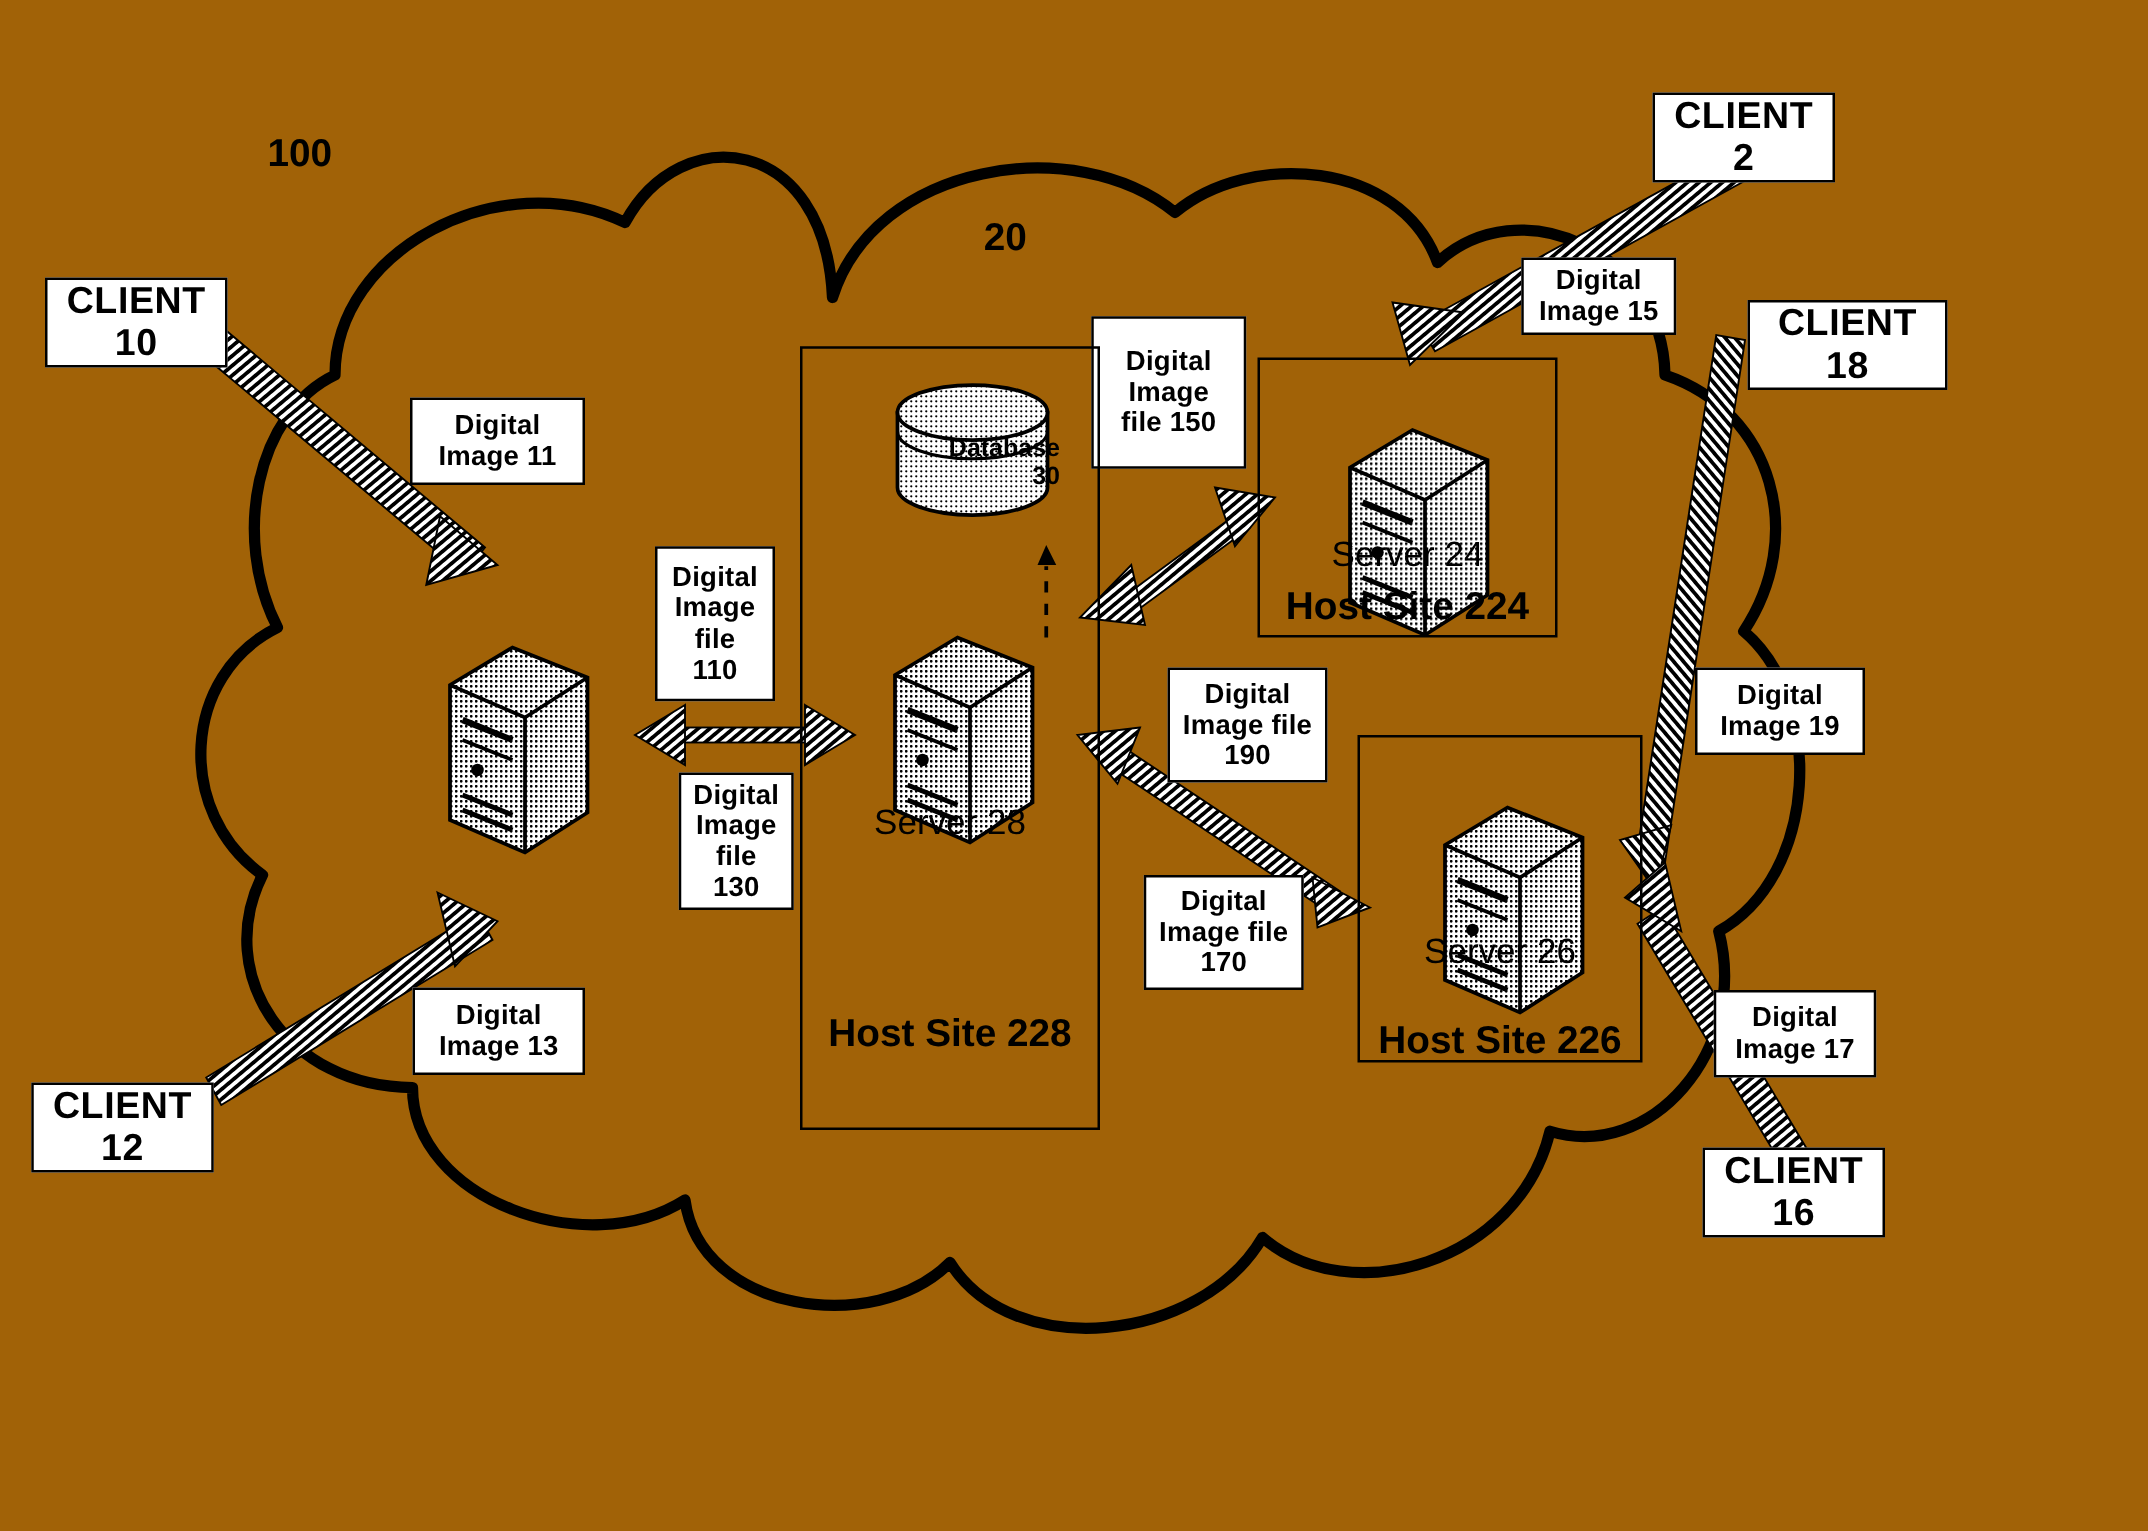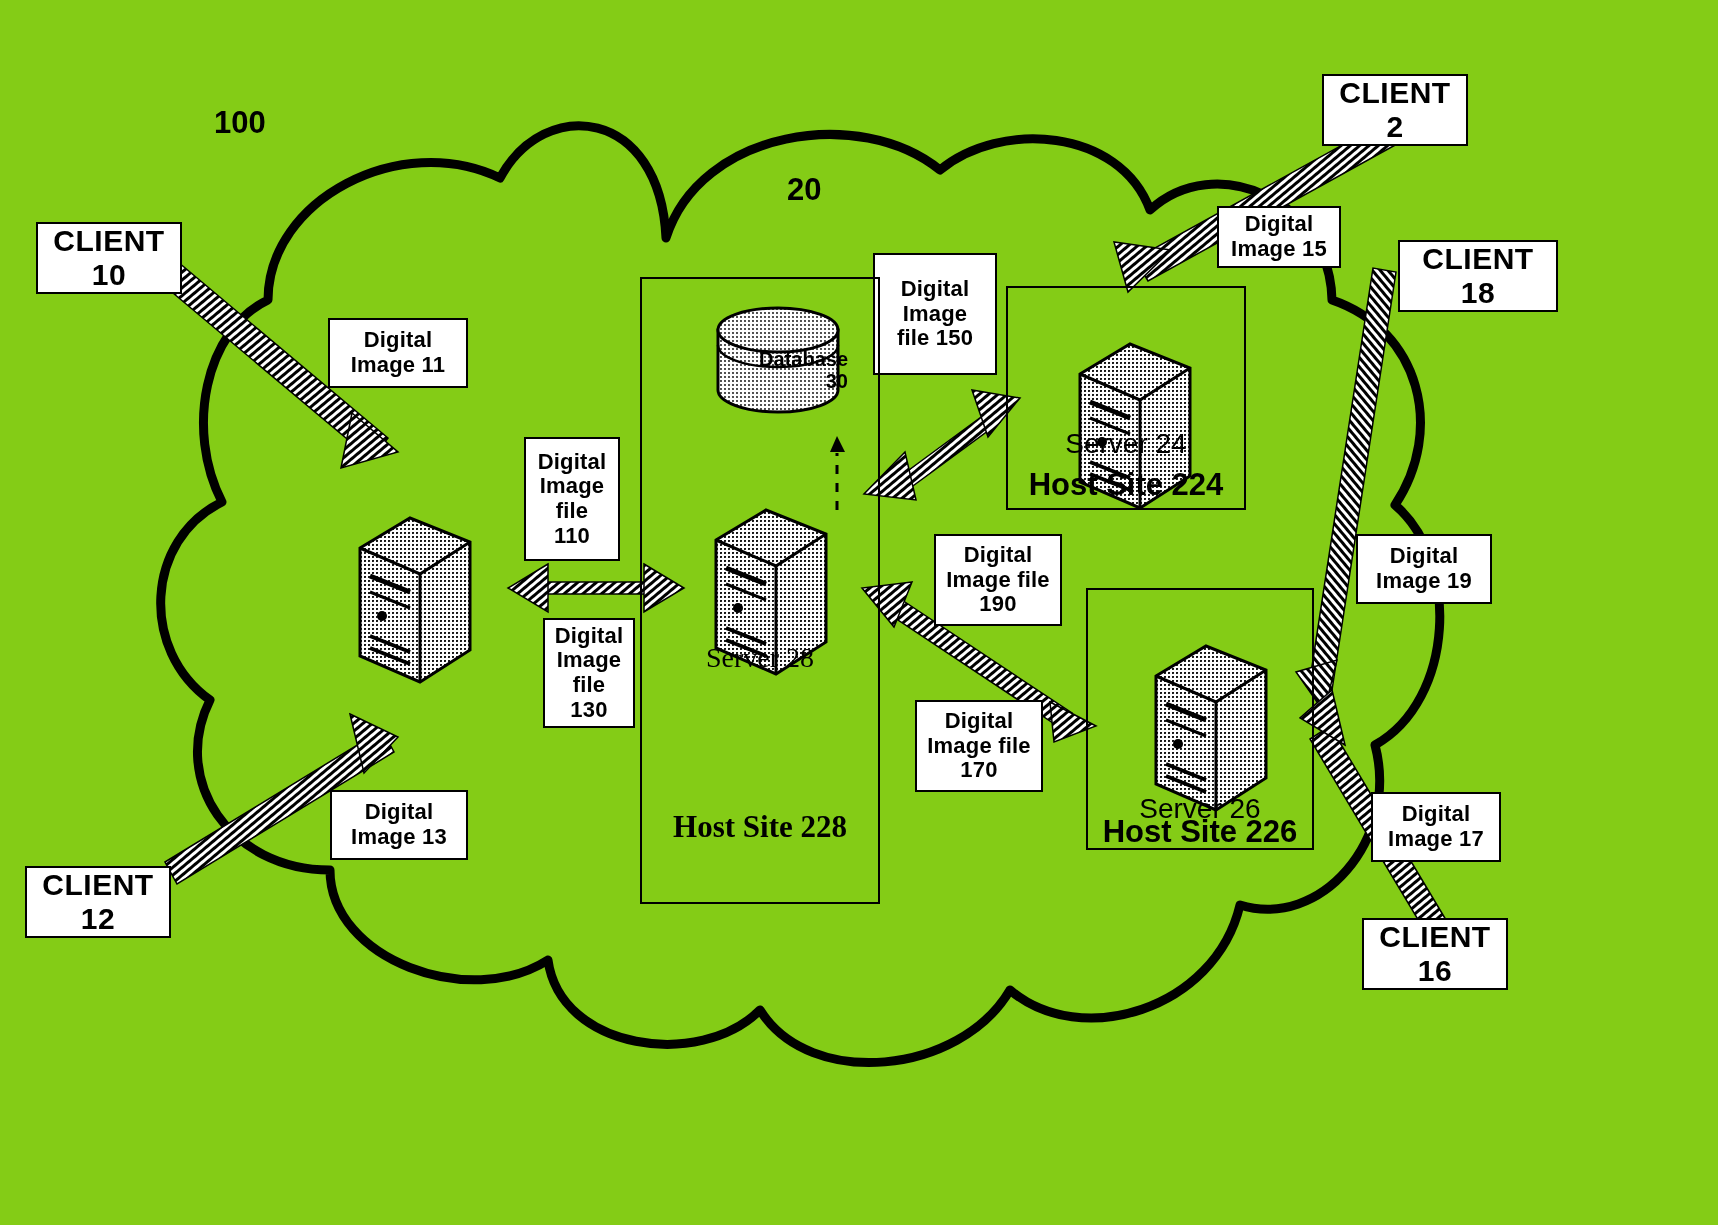--- a/index.html
+++ b/index.html
@@ -4,21 +4,21 @@
 <style>
   html, body {
     margin: 0;
     padding: 0;
     background: #ffffff;
   }
   #canvas {
     position: relative;
     width: 1718px;
     height: 1225px;
-    background: #84cc16;
+    background: #a16207;
     font-family: "Liberation Sans", sans-serif;
     overflow: hidden;
   }
   #svg-layer {
     position: absolute;
     left: 0; top: 0;
     width: 1718px;
     height: 1225px;
   }
   .lbl {
@@ -316,22 +316,22 @@
     <div>190</div>
   </div>
 
 
   <div class="host-box" style="left:1006px; top:286px; width:240px; height:224px;">
     <div class="host-caption srv-name" style="top:140px;">Server 24</div>
     <div class="host-caption site-name" style="top:179px;">Host Site 224</div>
   </div>
 
   <div class="host-box" style="left:1086px; top:588px; width:228px; height:262px;">
-    <div class="host-caption srv-name" style="top:155px;margin-top:48px;">Server 26</div>
+    <div class="host-caption srv-name" style="top:155px;">Server 26</div>
     <div class="host-caption site-name" style="top:208px;margin-top:16px;">Host Site 226</div>
   </div>
 
-  <div class="host-box" style="left:640px; top:277px; width:240px; height:627px;font-family:Liberation Serif, serif;">
+  <div class="host-box" style="left:640px; top:277px; width:240px; height:627px;">
     <div class="host-caption srv-name" style="top:363px;">Server 28</div>
     <div class="host-caption site-name" style="top:530px;">Host Site 228</div>
   </div>
 
 </div>
 
 </body></html>

